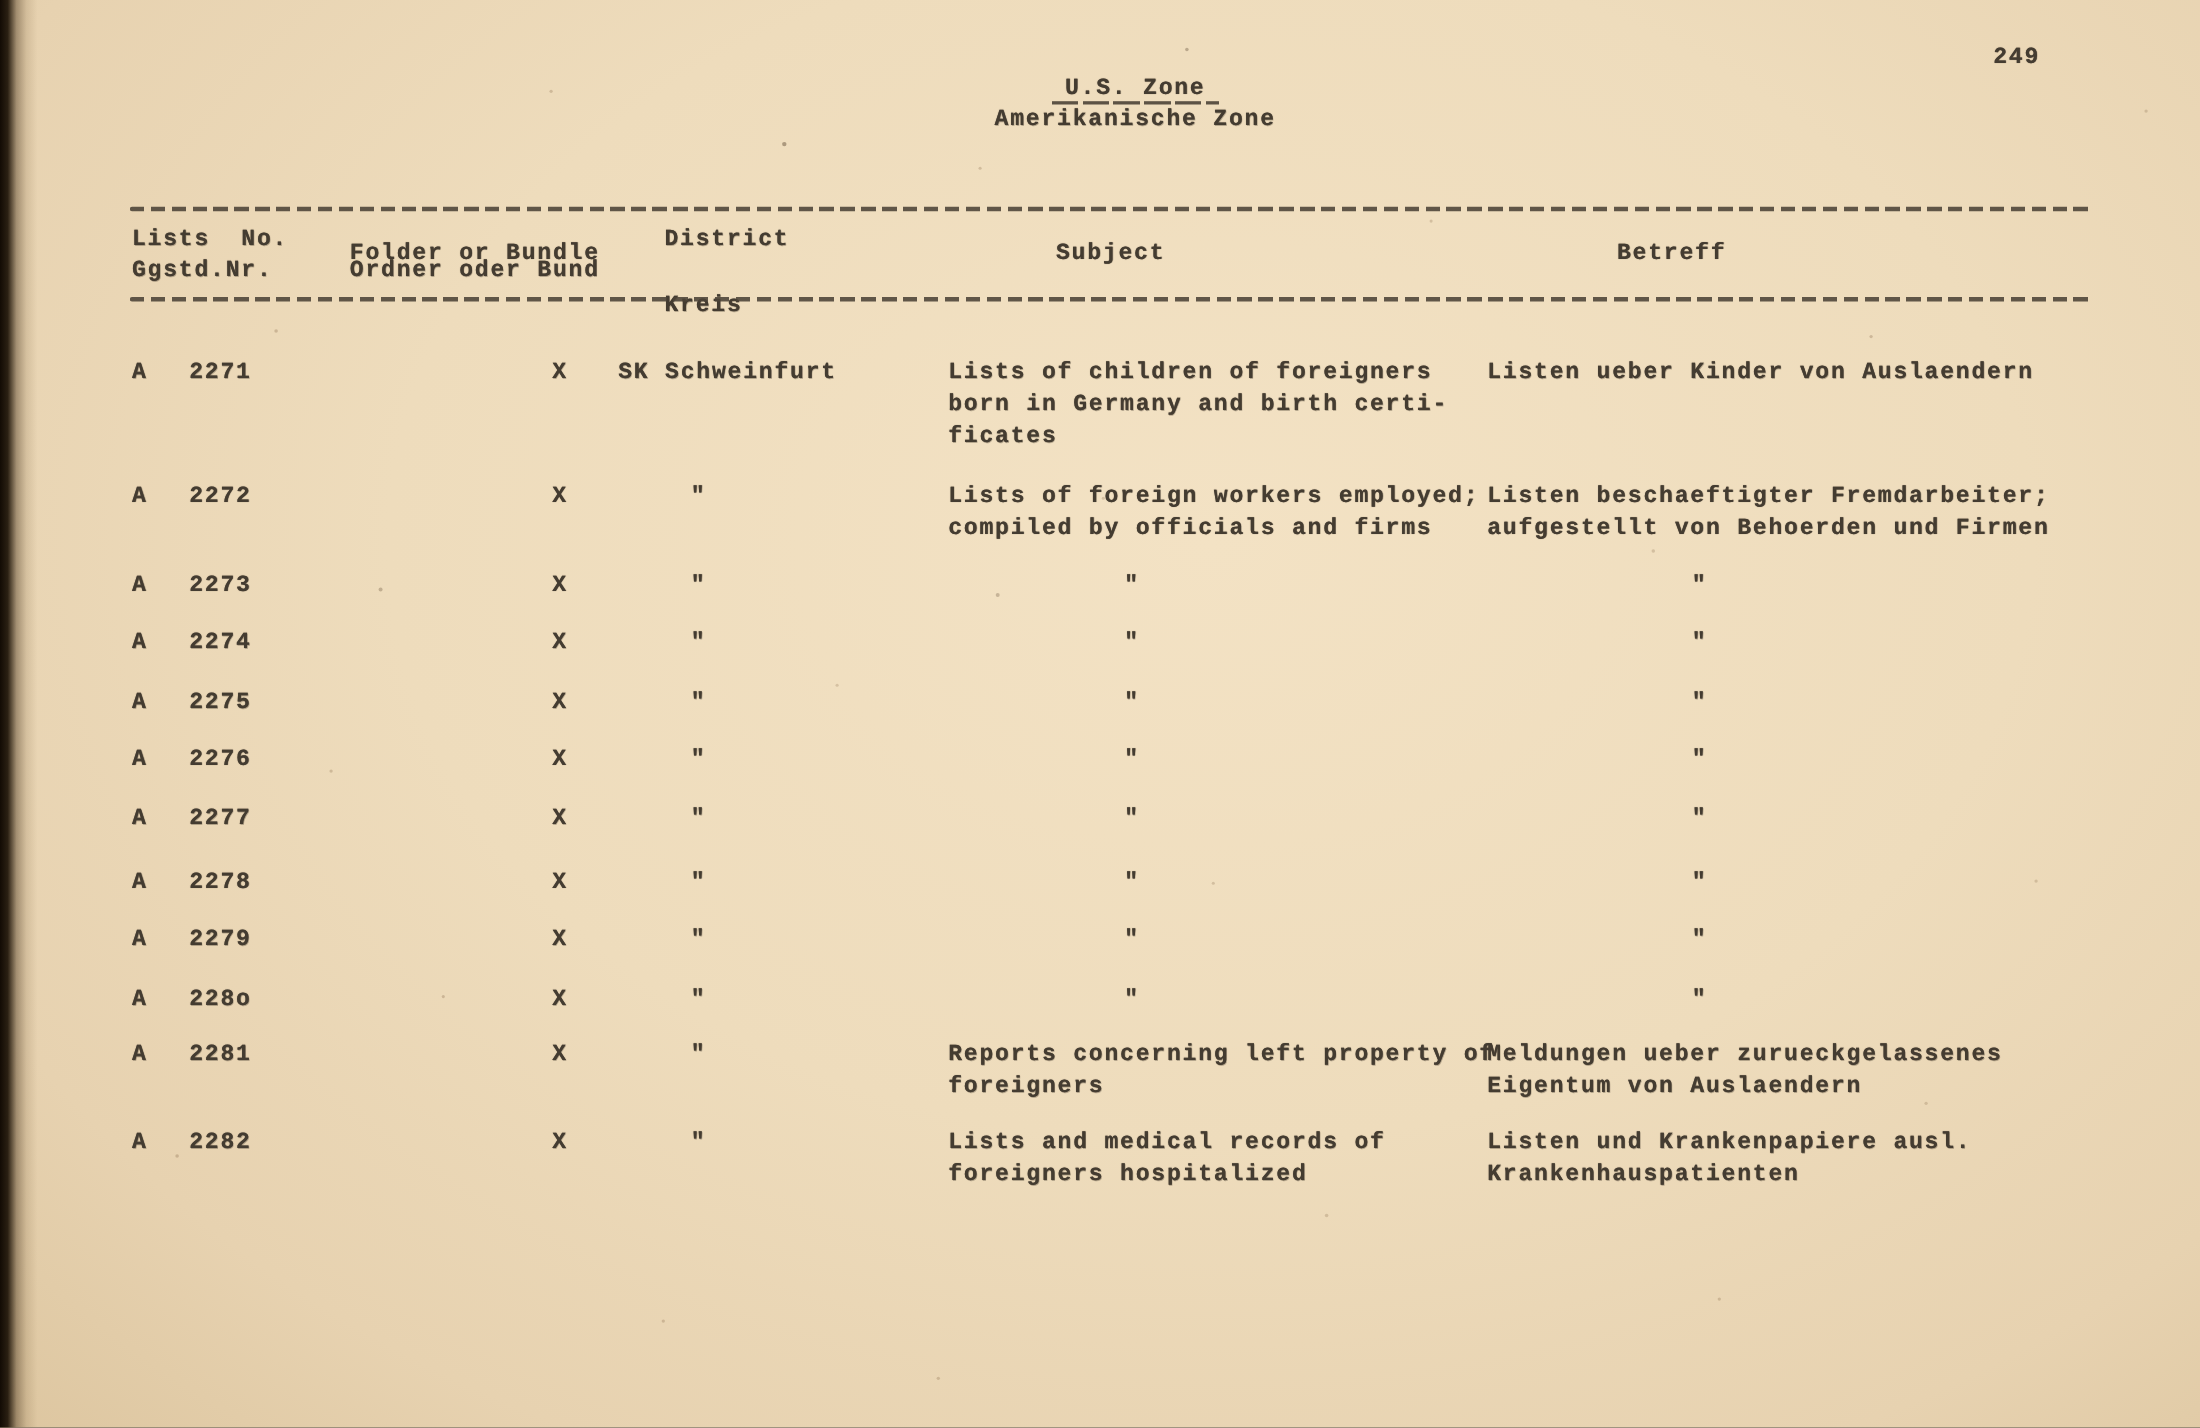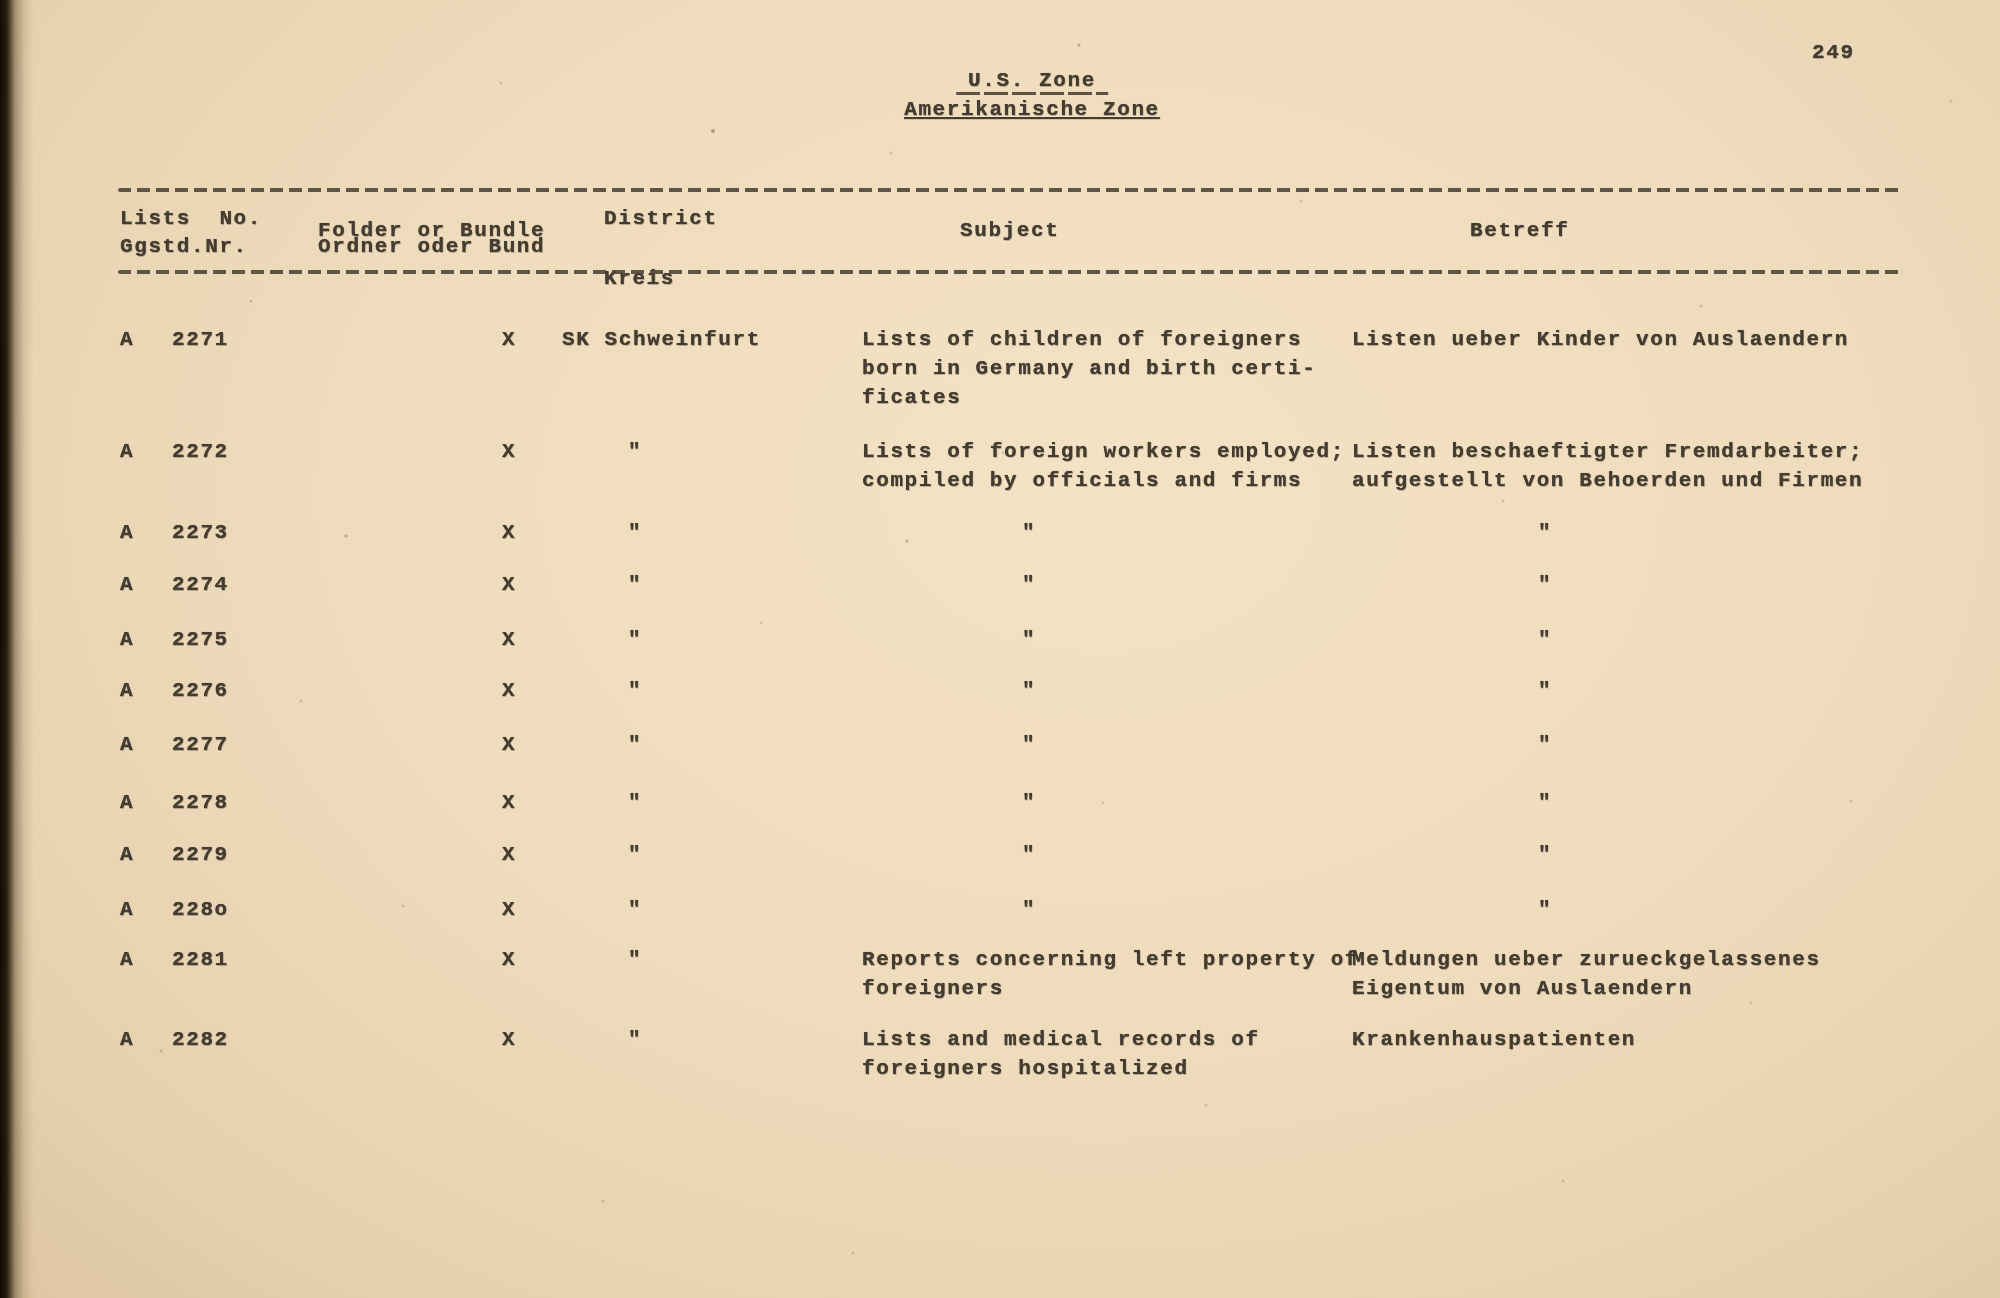--- a/index.html
+++ b/index.html
@@ -75,21 +75,21 @@
 <div class="page">
 
   <div class="binding"></div>
   <div class="speck"></div>
 
   <div class="tw" style="left:1812px;top:38px;">249</div>
 
   <div class="title-wrap">
     <span class="tw">U.S. Zone</span>
     <span class="underline" style="left:50%;transform:translateX(-50%);top:26px;width:152px;"></span>
-    <span class="tw" style="margin-top:0;text-decoration:underline;">Amerikanische Zone</span>
+    <span class="tw" style="margin-top:0;">Amerikanische Zone</span>
   </div>
 
   <div class="rule" style="left:118px;top:188px;width:1784px;"></div>
 
   <div>
     <div class="tw" style="left:120px;top:204px;">Lists  No.</div>
     <div class="tw" style="left:120px;top:232px;">Ggstd.Nr.</div>
 
     <div class="tw" style="left:318px;top:216px;">Folder or Bundle</div>
     <div class="tw" style="left:318px;top:232px;">Ordner oder Bund</div>
@@ -192,17 +192,17 @@
         <div class="tw" style="left: 628px; top: 945px;">"</div>
         <div class="tw" style="left: 862px; top: 945px;"><div class="row-line">Reports concerning left property of</div><div class="row-line">foreigners</div></div>
         <div class="tw" style="left: 1352px; top: 945px;"><div class="row-line">Meldungen ueber zurueckgelassenes</div><div class="row-line">Eigentum von Auslaendern</div></div>
       </div>
       <div>
         <div class="tw" style="left: 120px; top: 1025px;">A</div>
         <div class="tw" style="left: 172px; top: 1025px;">2282</div>
         <div class="tw" style="left: 502px; top: 1025px;">X</div>
         <div class="tw" style="left: 628px; top: 1025px;">"</div>
         <div class="tw" style="left: 862px; top: 1025px;"><div class="row-line">Lists and medical records of</div><div class="row-line">foreigners hospitalized</div></div>
-        <div class="tw" style="left: 1352px; top: 1025px;"><div class="row-line">Krankenhauspatienten</div></div>
+        <div class="tw" style="left: 1352px; top: 1025px;"><div class="row-line">Listen und Krankenpapiere ausl.</div><div class="row-line">Krankenhauspatienten</div></div>
       </div>
     </div>
 
 </div>
 
 </body></html>

